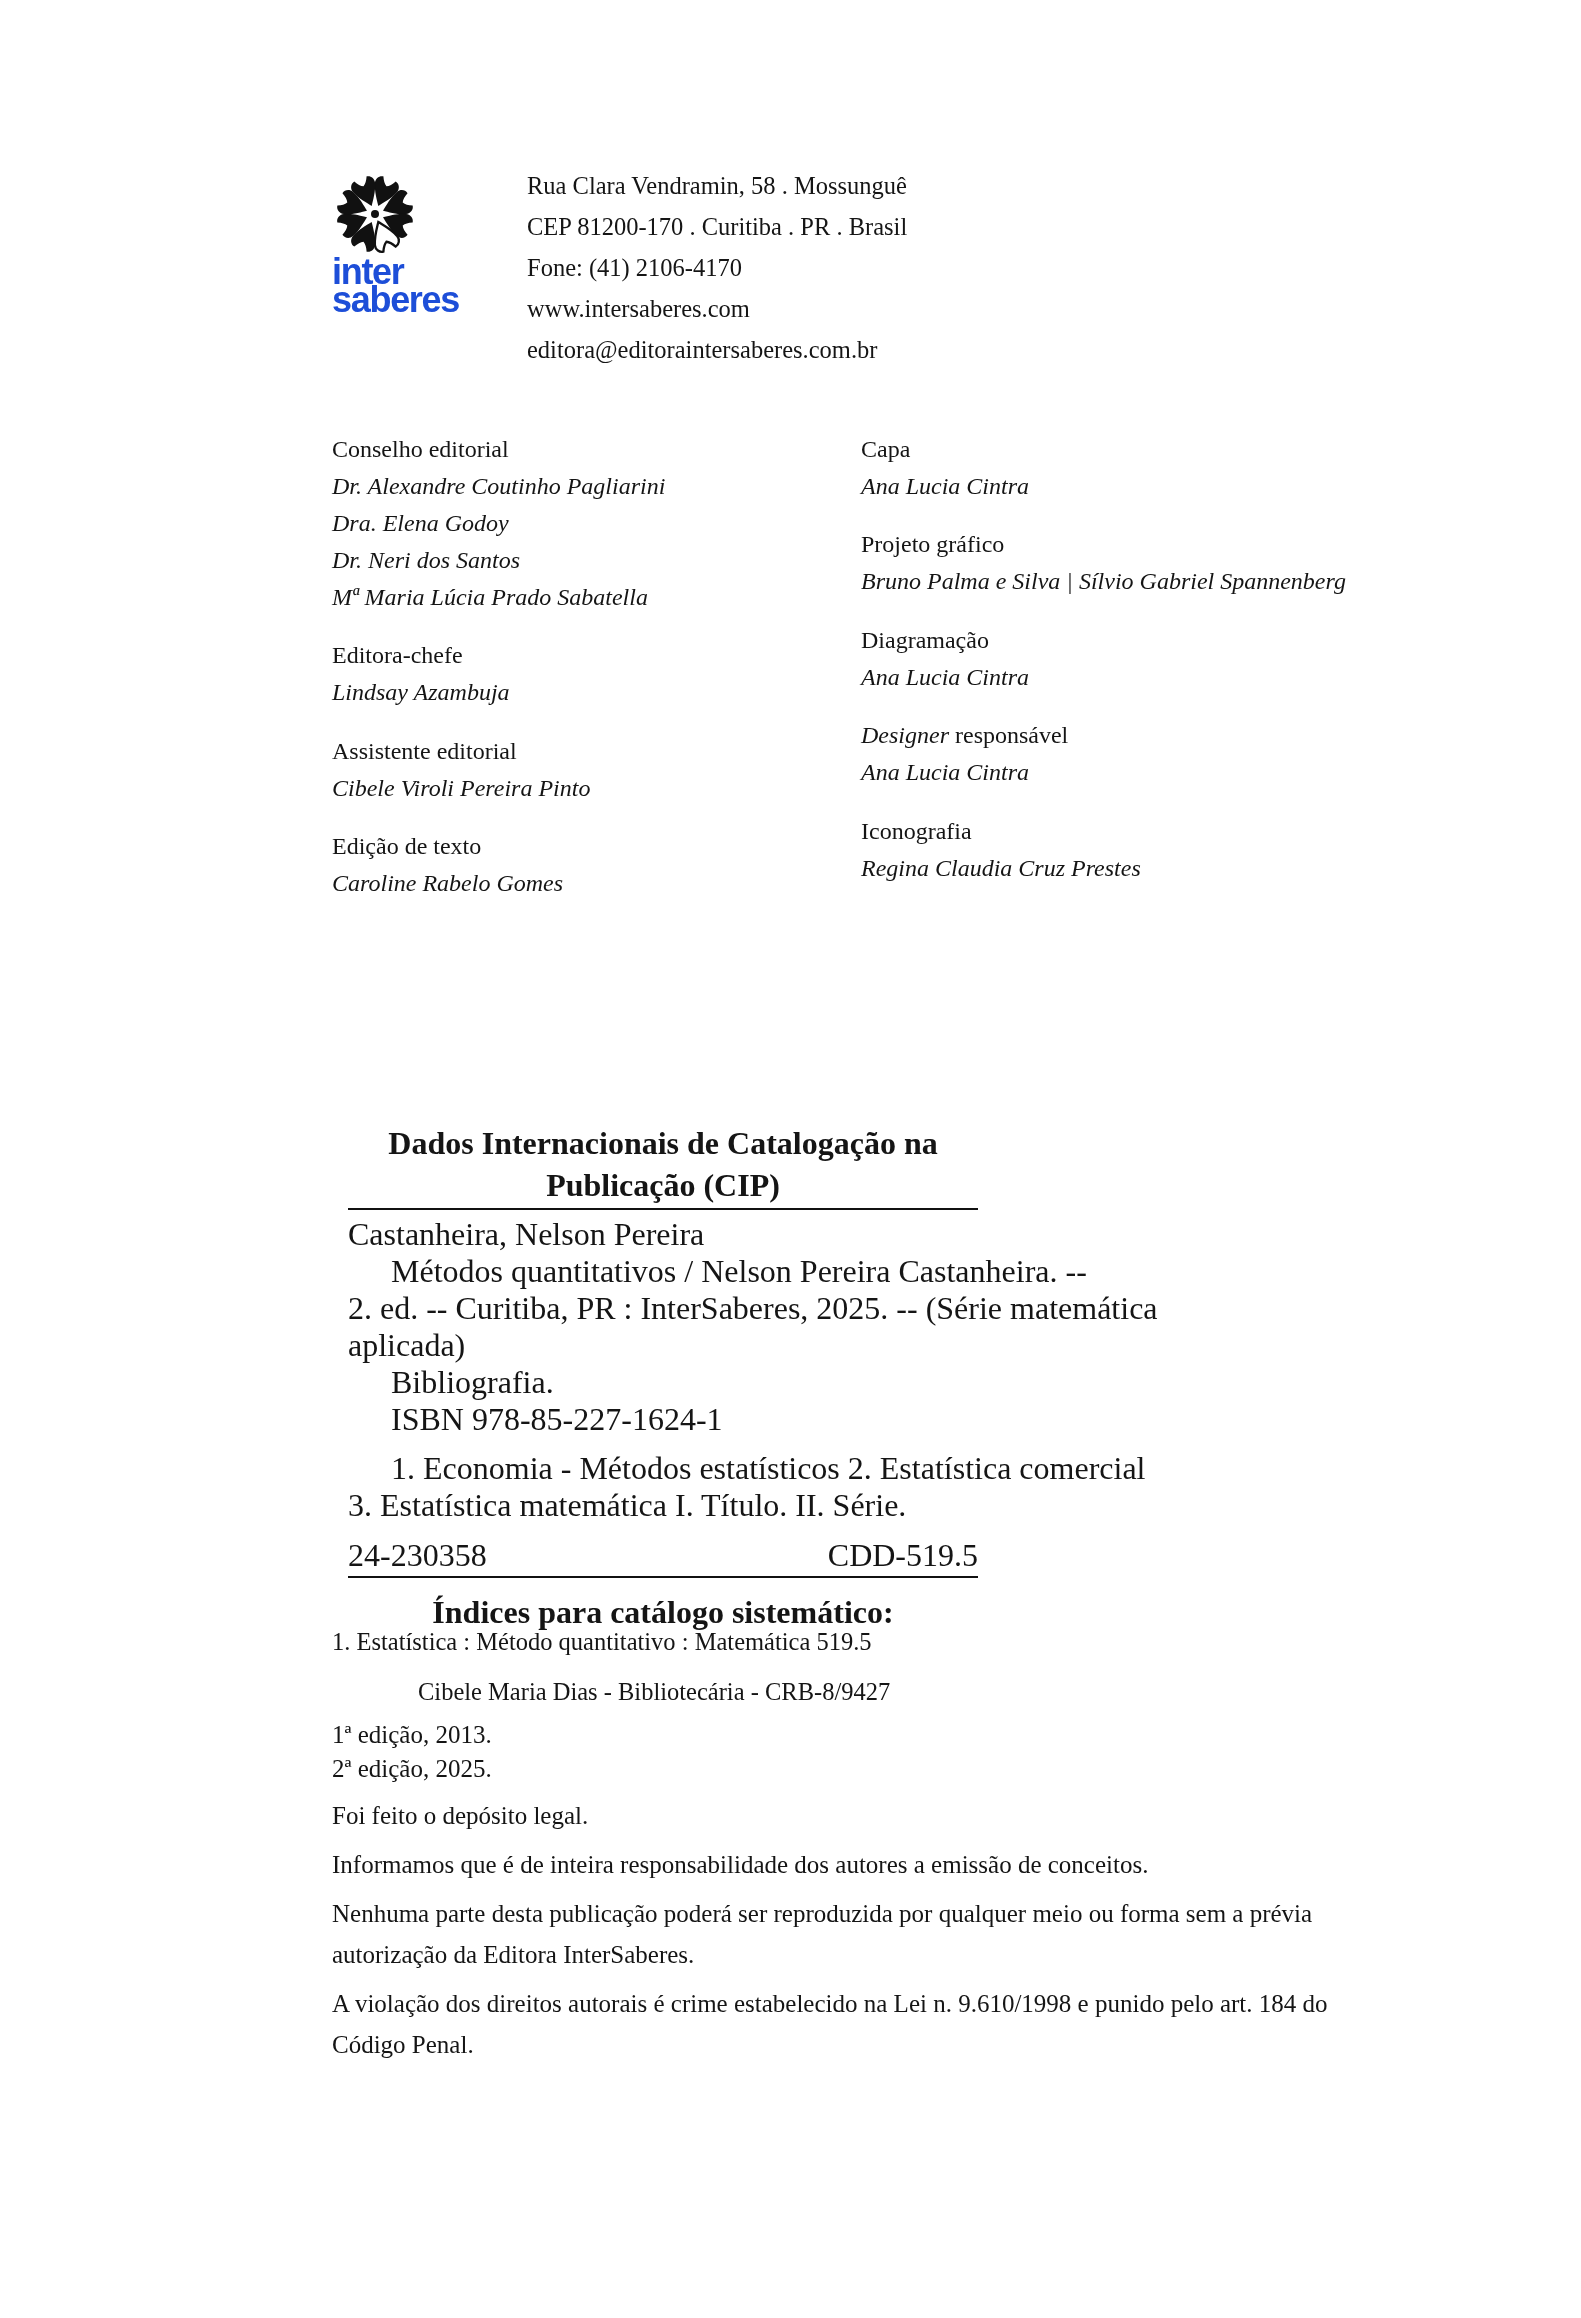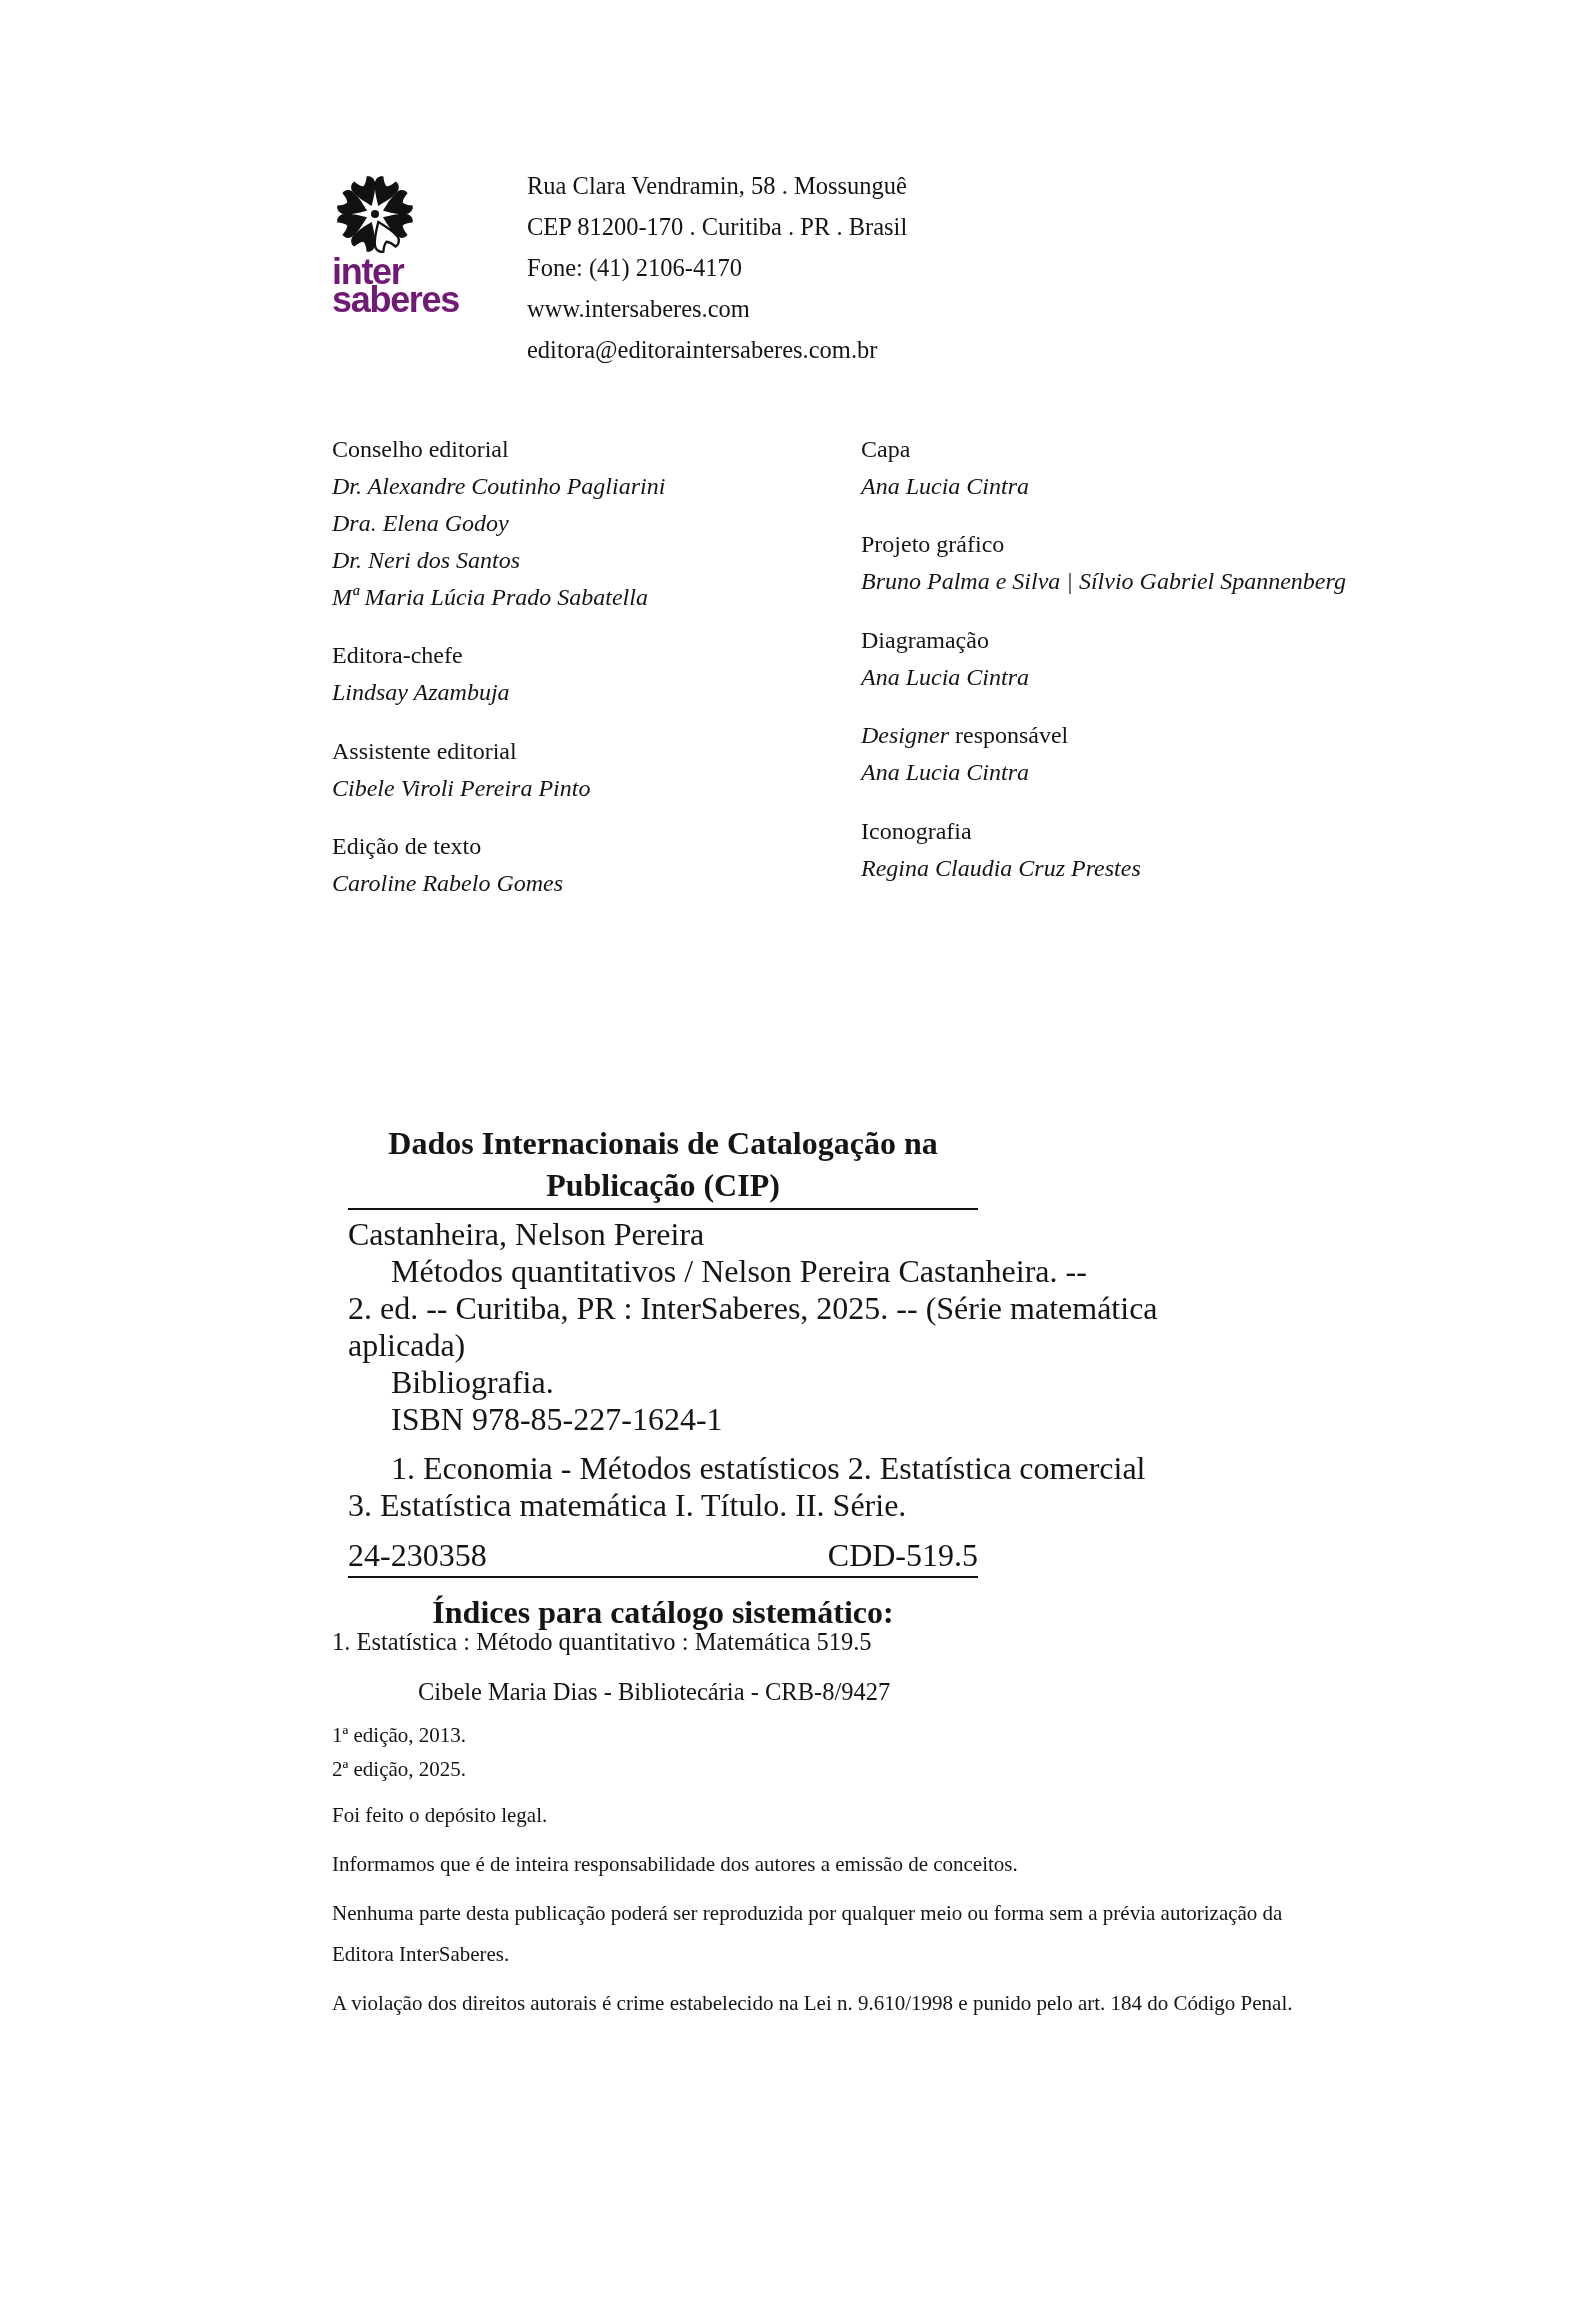--- a/index.html
+++ b/index.html
@@ -16,21 +16,21 @@
   .brand { position:absolute; left:332px; top:165px; display:flex; }
   .logo { width:195px; }
   .logo svg { display:block; margin:9px 0 0 2.7px; width:80px; height:80px; }
   .logo-text {
     margin-top:3.6px;
     font-family:"Liberation Sans", sans-serif;
     font-weight:bold;
     font-size:36px;
     line-height:28px;
     letter-spacing:-1.3px;
-    color:#701a75;
+    color:#1d4ed8;
   }
   .contact { margin-top:0; font-size:24.5px; line-height:41px; }
 
   
   .credits { position:absolute; left:332px; top:431px; width:1035px; font-size:24px; }
   .credits .col { position:absolute; top:0; width:518px; }
   .col-left { left:0; }
   .col-right { left:529px; }
   .credit-group { margin-bottom:21.4px; }
   .credit-label { line-height:37px; }
@@ -47,21 +47,21 @@
   .cip-line.gap { margin-top:12px; }
   .cip-ids { display:flex; justify-content:space-between; line-height:37px; margin-top:13.4px; }
   .cip-index-title { text-align:center; font-weight:bold; line-height:37px; margin-top:16px; }
 
   
   .index-lines { position:absolute; left:332px; top:1623px; font-size:24.5px; }
   .index-line { line-height:37px; }
   .index-librarian { margin-top:13.4px; padding-left:86px; }
 
   
-  .legal { position:absolute; left:332px; top:1718px; width:1017px; font-size:21px; }
+  .legal { position:absolute; left:332px; top:1718px; width:1017px; font-size:25px; }
   .legal p { margin:0 0 8px; line-height:41px; }
   .legal p.tight { line-height:34px; margin:0; }
   .legal p.tight + p:not(.tight) { margin-top:9px; }
 </style>
 </head>
 <body>
 
 <div class="page">
 
   <header class="brand">

